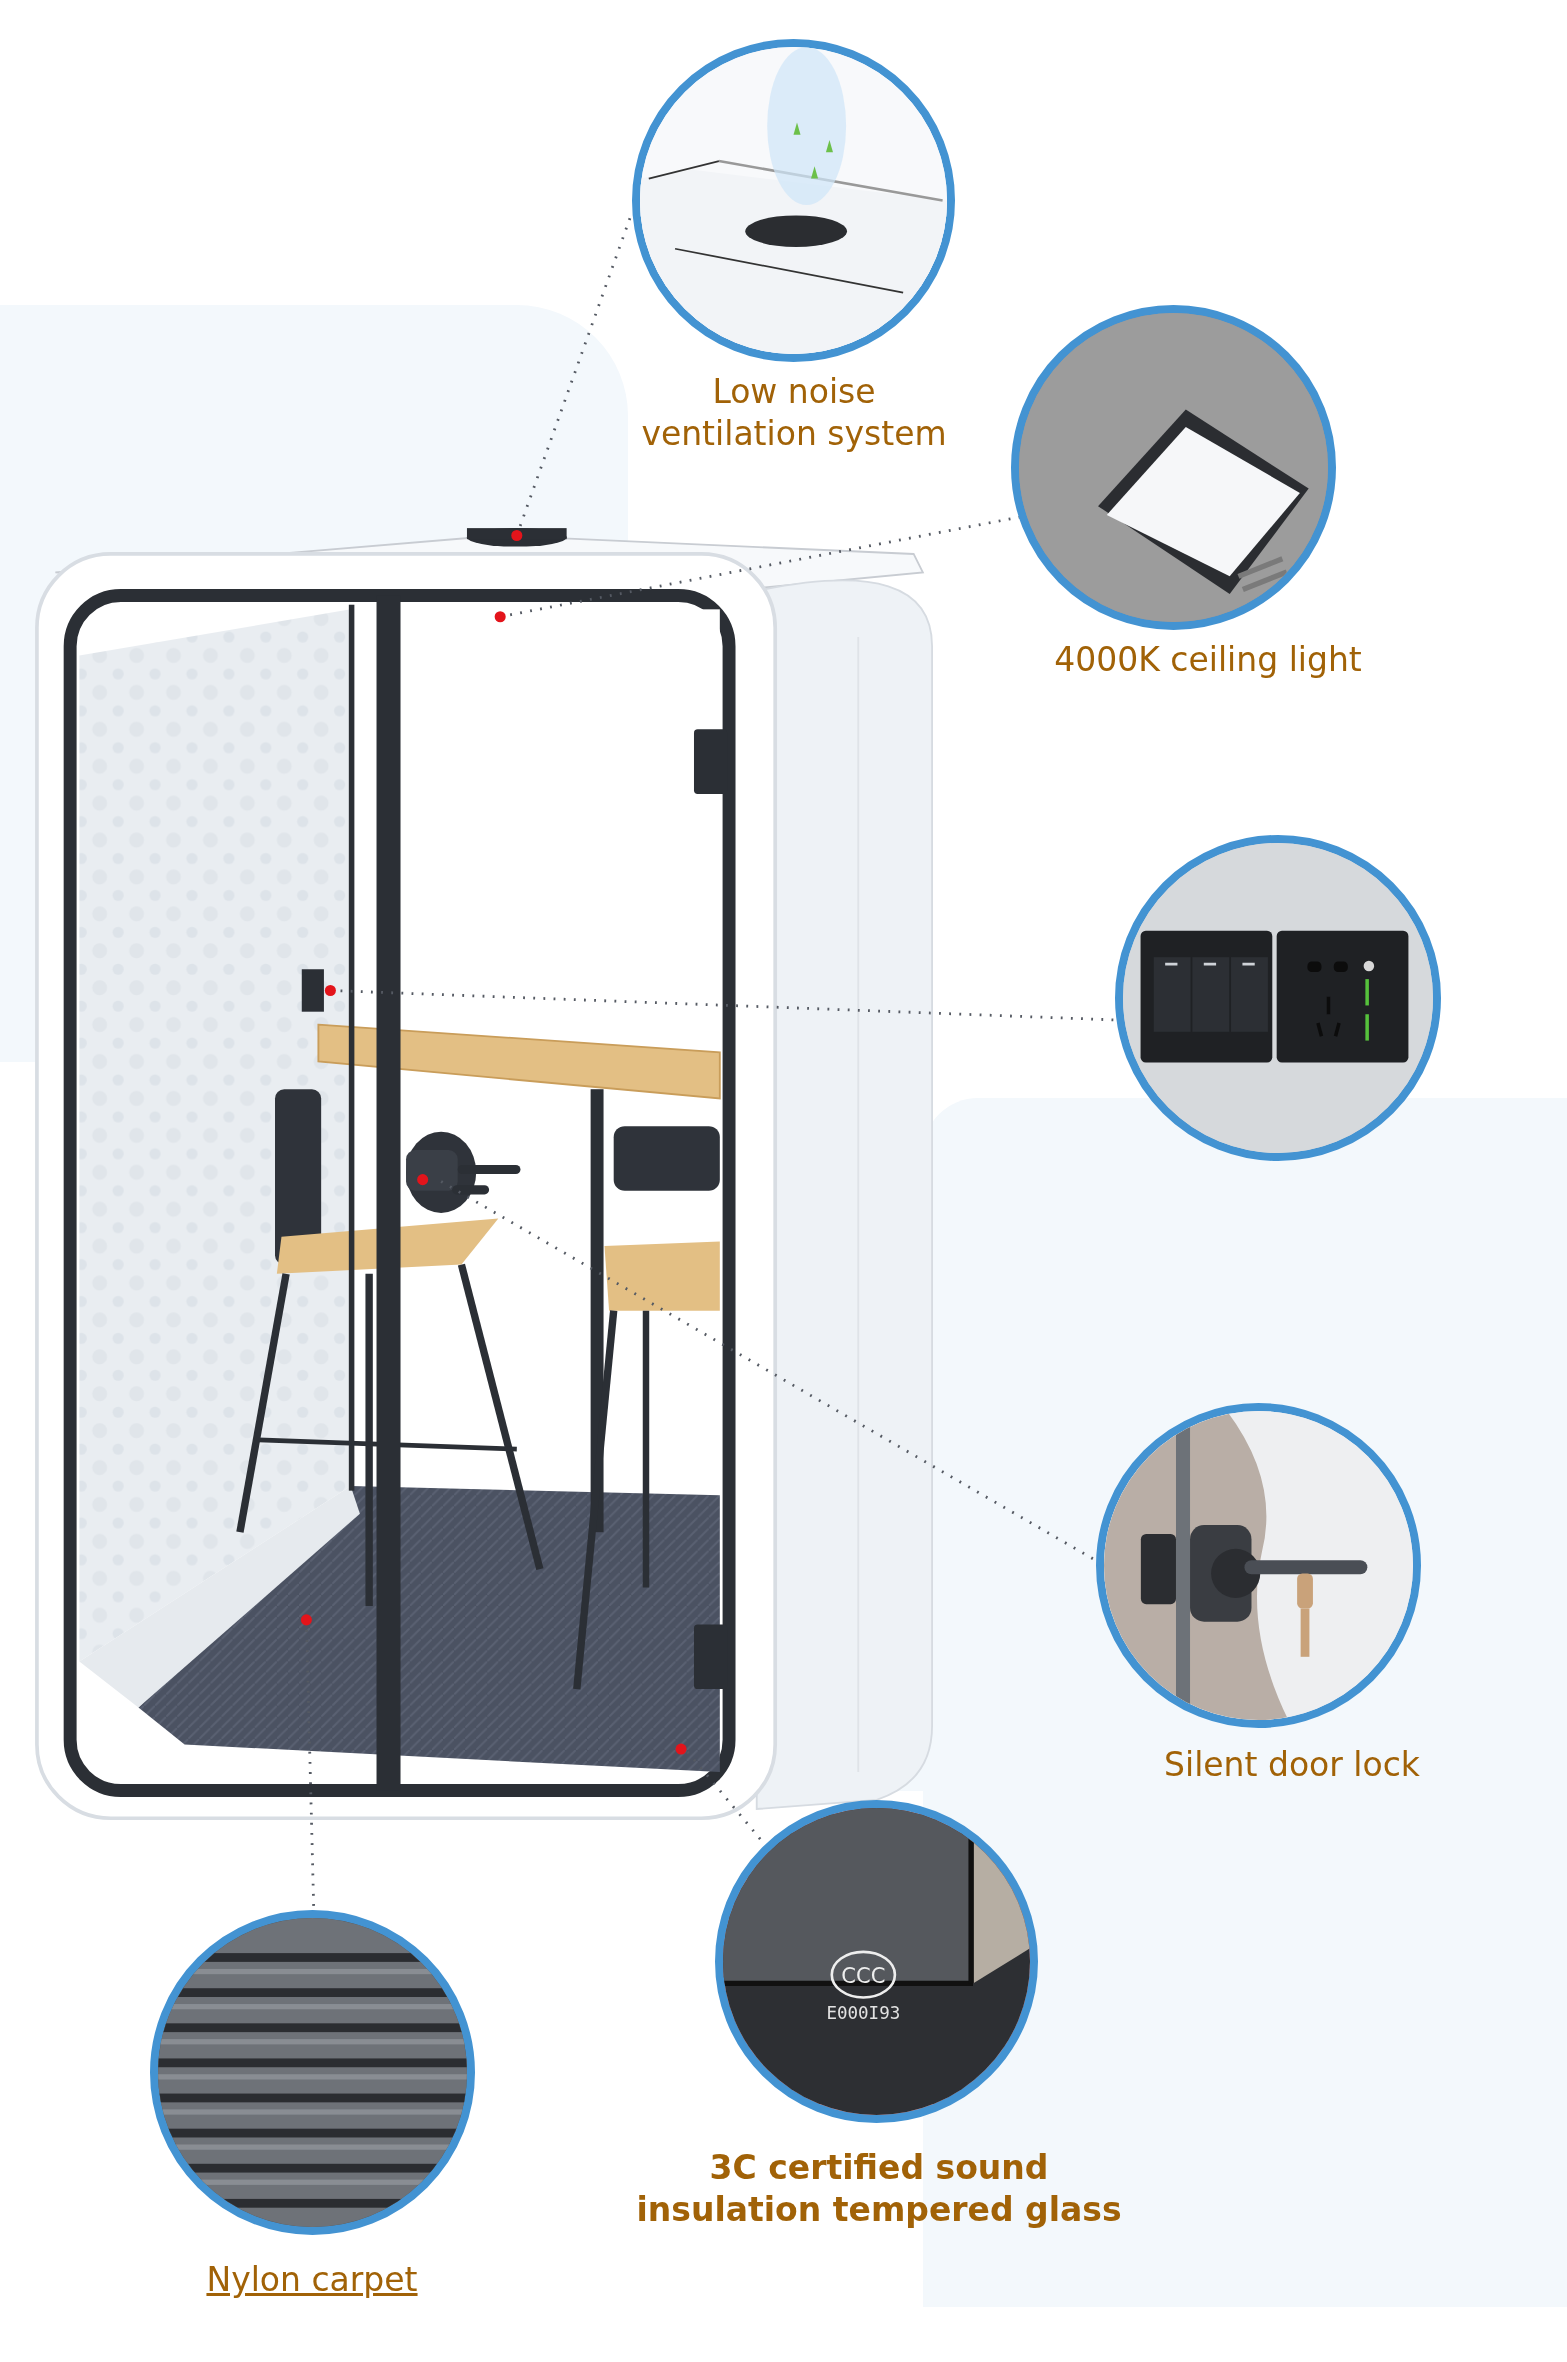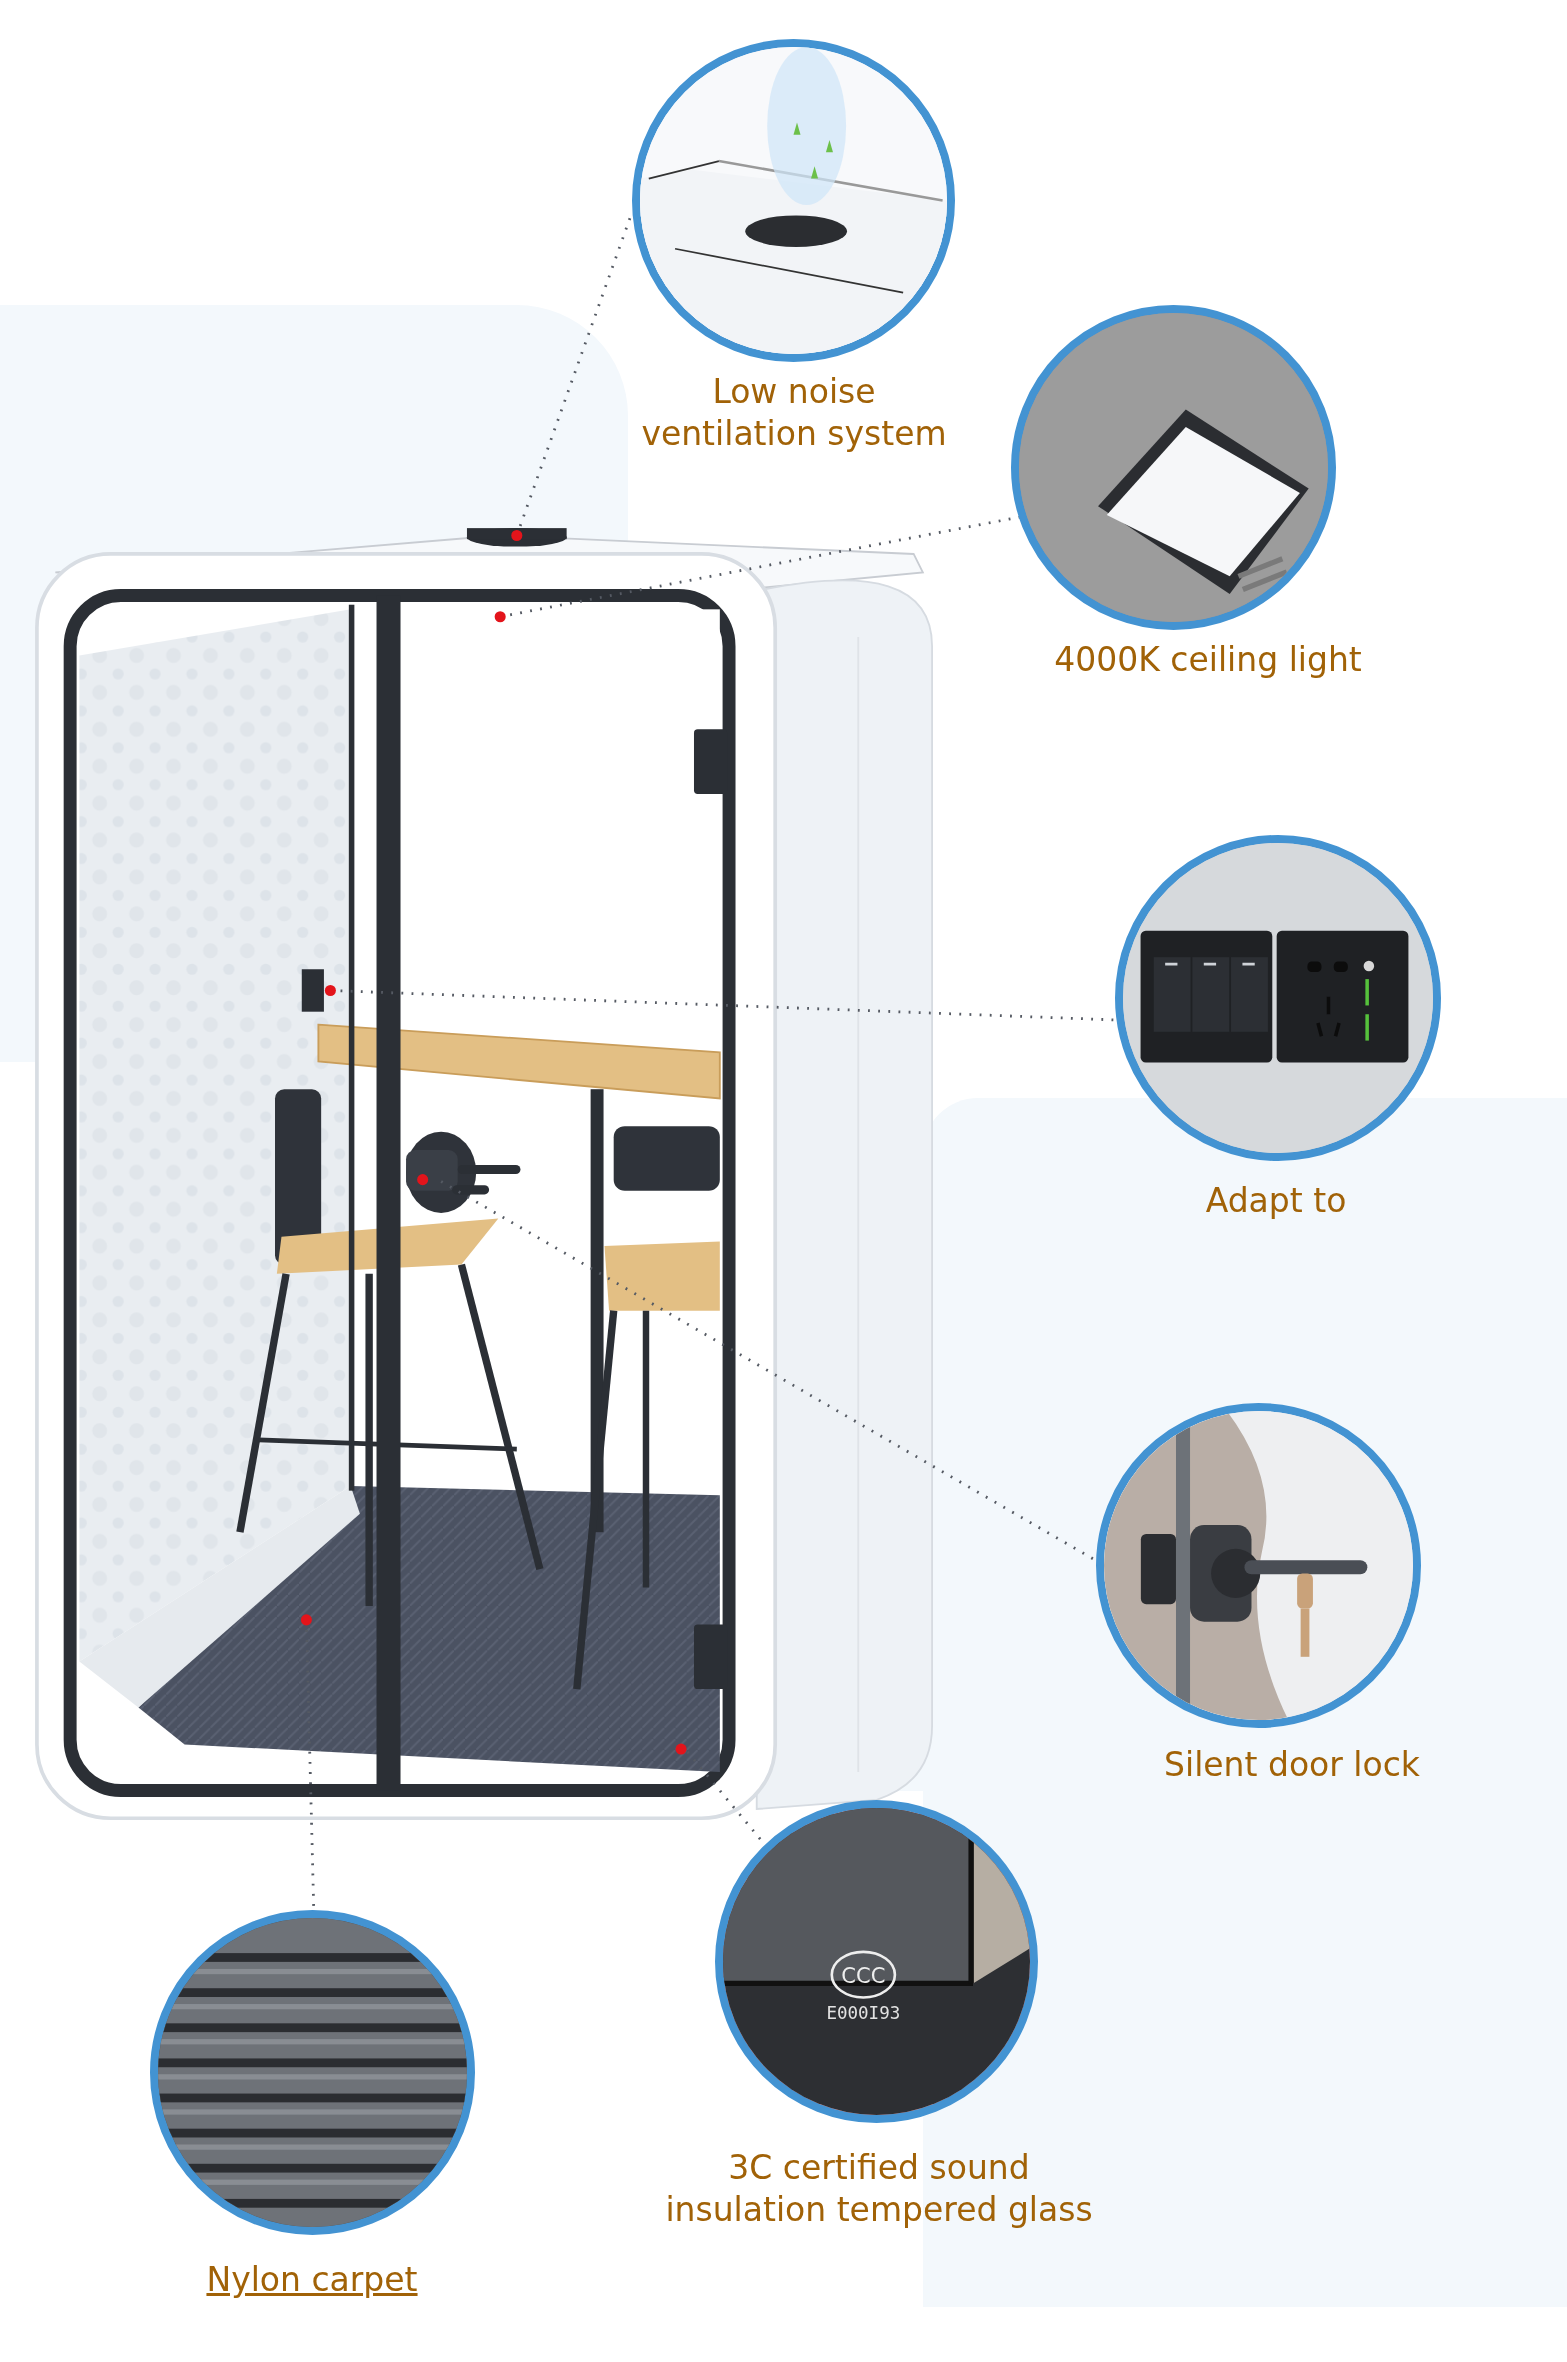--- a/index.html
+++ b/index.html
@@ -170,21 +170,20 @@
       <rect x="240" y="135" width="16" height="12" rx="5" fill="#0c0c0c"></rect>
       <circle cx="280" cy="140" r="6" fill="#d8d8d8"></circle>
       <rect x="276" y="155" width="4" height="30" fill="#56c23c"></rect>
       <rect x="276" y="195" width="4" height="30" fill="#56c23c"></rect>
       <line x1="234" y1="175" x2="234" y2="195" stroke="#0c0c0c" stroke-width="4"></line>
       <line x1="222" y1="205" x2="226" y2="220" stroke="#0c0c0c" stroke-width="4"></line>
       <line x1="246" y1="205" x2="242" y2="220" stroke="#0c0c0c" stroke-width="4"></line>
     </svg>
   </div>
   <div class="label" style="left:1276px; top:1180px;">
-    <span>Adapt to</span>
   </div>
 </div>
 
 <div class="callout">
   <div class="circle" style="left:1096px; top:1403px; width:325px; height:325px; background:#e9eaec;">
     <svg viewBox="0 0 352 352">
       <rect width="352" height="352" fill="#eeeff1"></rect>
       <path d="M0,0 L140,0 Q200,80 180,160 Q160,250 210,352 L0,352 Z" fill="#b9aea6"></path>
       <rect x="82" y="0" width="16" height="352" fill="#6d7278"></rect>
       <rect x="42" y="140" width="40" height="80" rx="6" fill="#2b2d31"></rect>
@@ -206,21 +205,21 @@
       <rect width="350" height="350" fill="#2d2f33"></rect>
       <rect x="0" y="0" width="280" height="200" fill="#55585d"></rect>
       <polygon points="280,0 350,0 350,160 285,200" fill="#b6aea3"></polygon>
       <line x1="0" y1="200" x2="285" y2="200" stroke="#111" stroke-width="6"></line>
       <line x1="283" y1="0" x2="283" y2="200" stroke="#111" stroke-width="6"></line>
       <ellipse cx="160" cy="190" rx="36" ry="26" fill="none" stroke="#eee" stroke-width="3"></ellipse>
       <text x="160" y="200" text-anchor="middle" fill="#eee" font-size="24" font-family="DejaVu Sans, sans-serif">CCC</text>
       <text x="160" y="240" text-anchor="middle" fill="#e2e2e2" font-size="20" font-family="DejaVu Sans Mono, monospace">E000I93</text>
     </svg>
   </div>
-  <div class="label" style="left:879px; top:2147px;">
+  <div class="label" style="left:879px; top:2147px;font-weight:bold;">
     <span>3C certified sound</span>
     <span>insulation tempered glass</span>
   </div>
 </div>
 
 <div class="callout">
   <div class="circle" style="left:150px; top:1910px; width:325px; height:325px; background:#555;">
     <svg viewBox="0 0 352 352">
       <rect width="352" height="352" fill="#6e7278"></rect>
       <g fill="#2b2d31">

